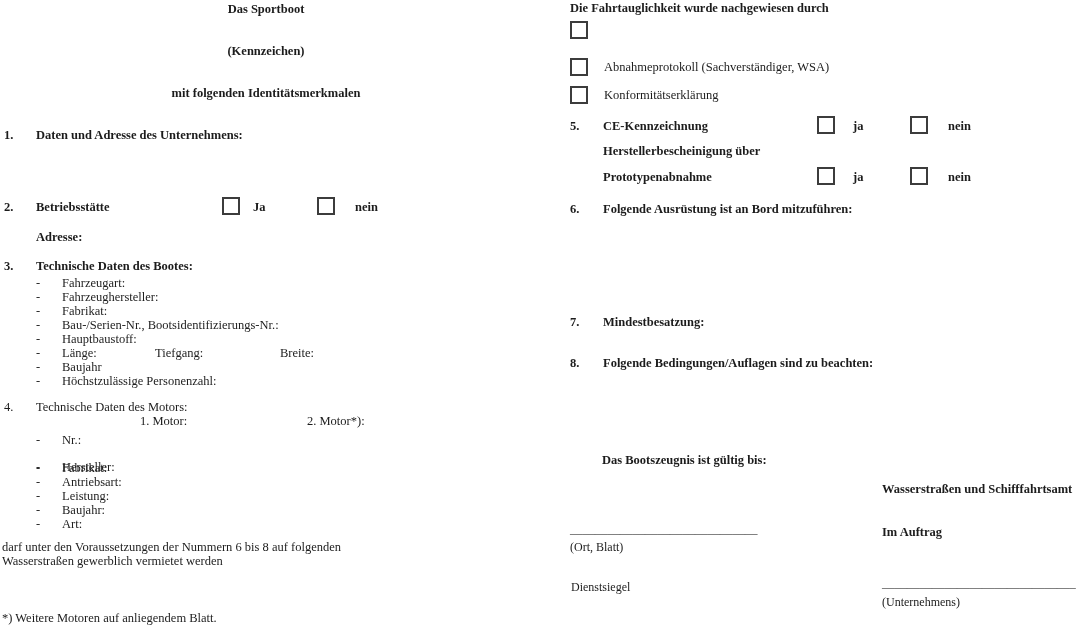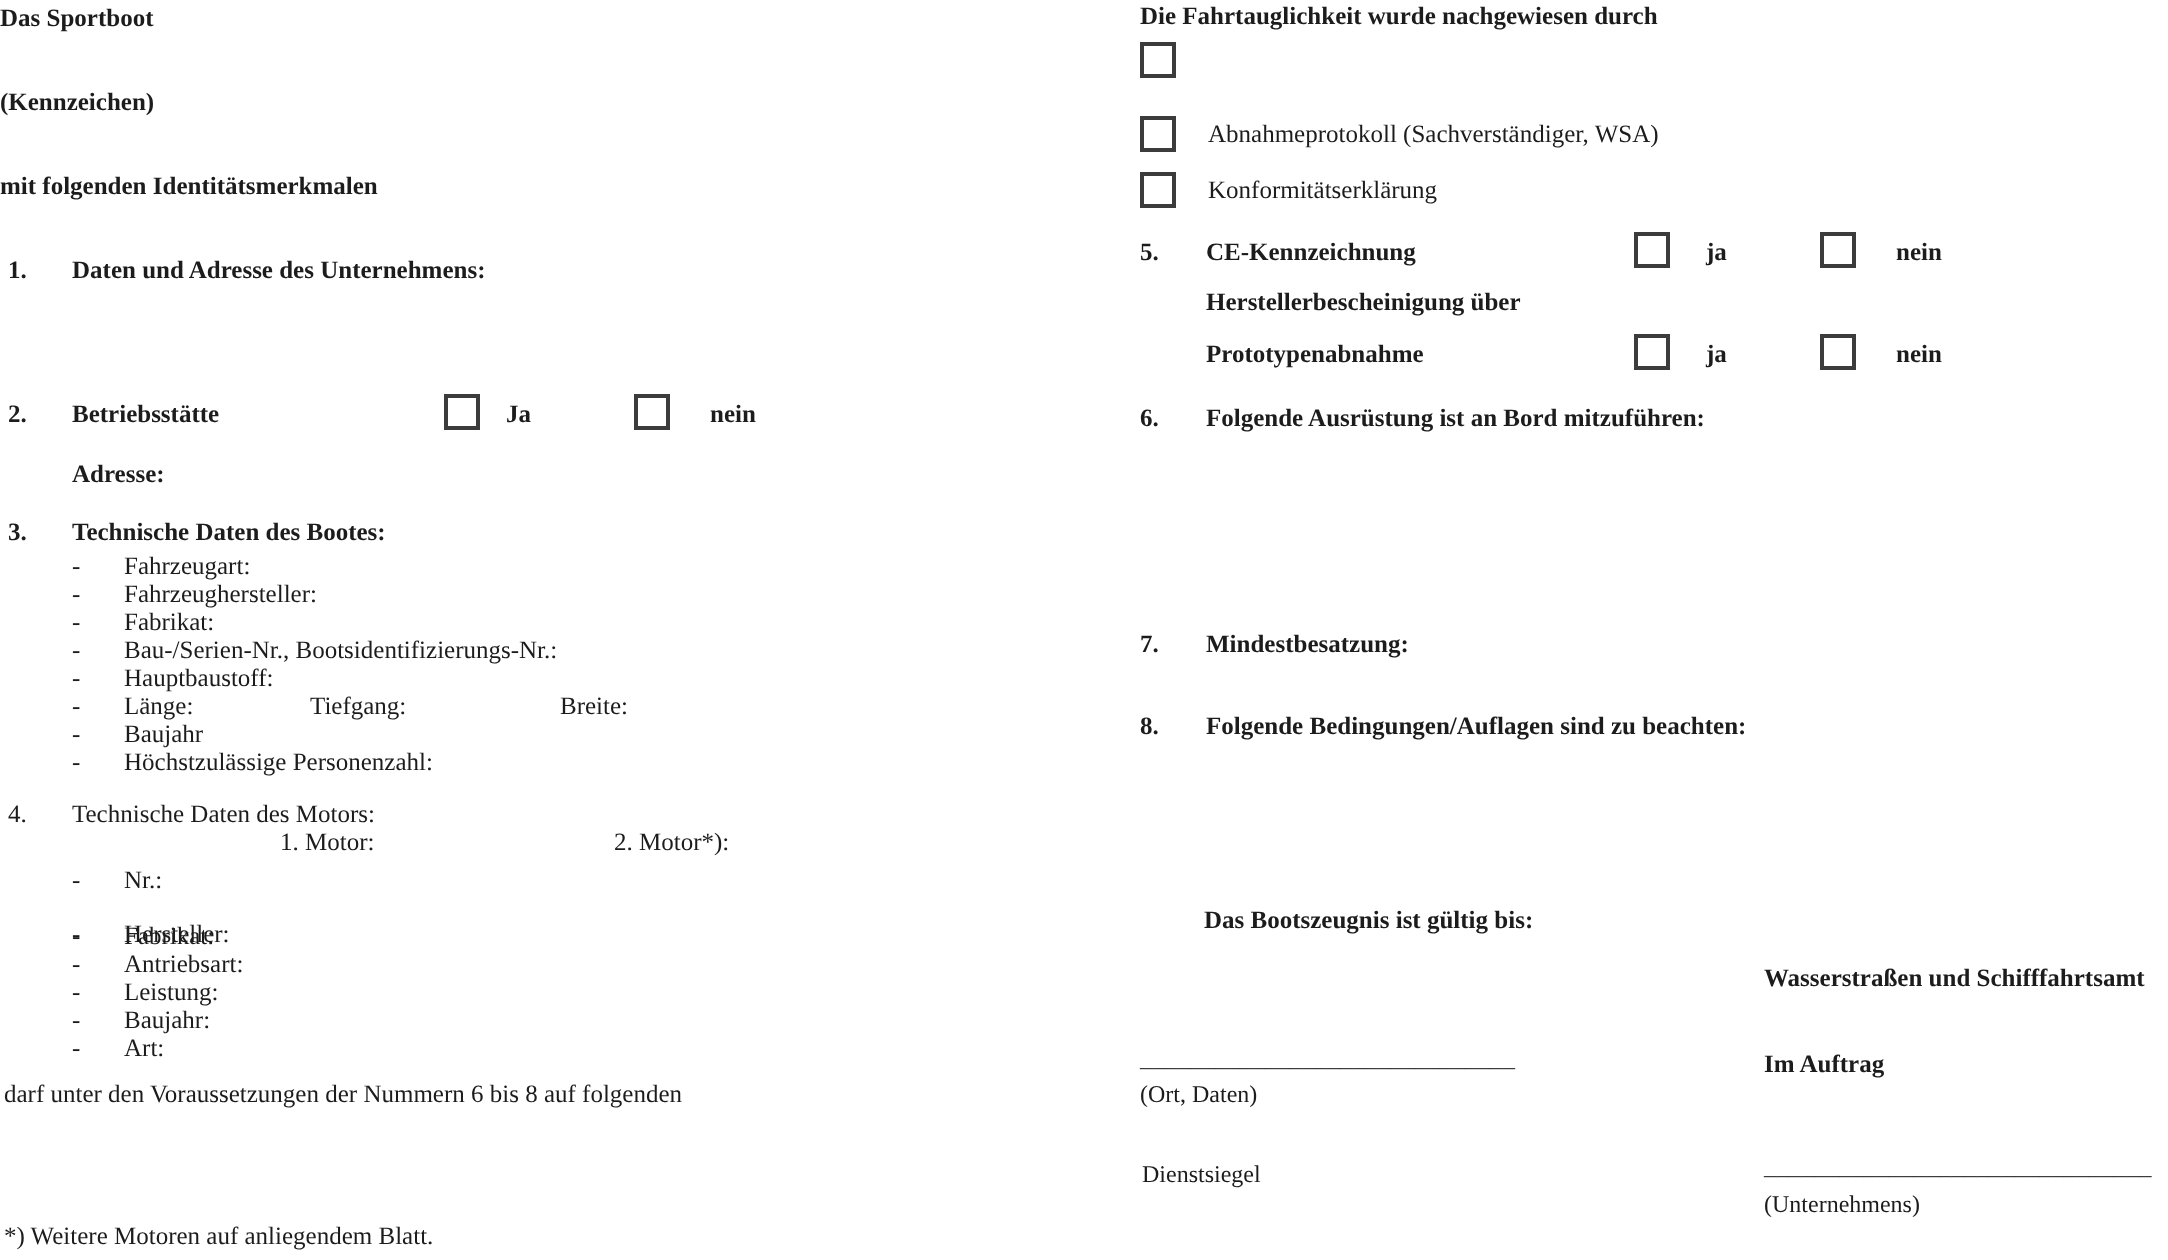--- a/index.html
+++ b/index.html
@@ -9,21 +9,21 @@
     width:1084px; height:630px;
     background:#ffffff;
     color:#1c1c1c;
     font-family:"Liberation Serif","DejaVu Serif",serif;
     font-size:12.5px;
     line-height:14px;
     overflow:hidden;
   }
   .abs { position:absolute; }
   .b { font-weight:700; }
-  .ctr { width:532px; }
+  .ctr { width:532px; text-align:center; }
   .numrow .num { position:absolute; left:0; }
   .cb {
     position:absolute;
     width:18px; height:18px;
     border:2px solid #3c3c3c;
     background:#ffffff;
   }
   .dash { display:inline-block; width:26px; }
   .sigline { letter-spacing:0; color:#3c3c3c; }
   .small { font-size:12px; }
@@ -80,20 +80,21 @@
   <div class="abs" style="left:36px; top:433px;"><span class="dash">-</span><span>Nr.:</span></div>
   <div class="abs" style="left:36px; top:460px;"><span class="dash">-</span><span>Hersteller:</span></div>
   <div class="abs" style="left:36px; top:461px;"><span class="dash">-</span><span>Fabrikat:</span></div>
   <div class="abs" style="left:36px; top:475px;"><span class="dash">-</span><span>Antriebsart:</span></div>
   <div class="abs" style="left:36px; top:489px;"><span class="dash">-</span><span>Leistung:</span></div>
   <div class="abs" style="left:36px; top:503px;"><span class="dash">-</span><span>Baujahr:</span></div>
   <div class="abs" style="left:36px; top:517px;"><span class="dash">-</span><span>Art:</span></div>
 
   <div class="abs" style="left:2px; top:540px; width:420px;">
     <div>darf unter den Voraussetzungen der Nummern 6 bis 8 auf folgenden</div>
+    <div>Wasserstraßen gewerblich vermietet werden</div>
   </div>
 
   <div class="abs" style="left:2px; top:611px;">*) Weitere Motoren auf anliegendem Blatt.</div>
 
   <div class="abs b" style="left:570px; top:1px;">Die Fahrtauglichkeit wurde nachgewiesen durch</div>
 
   <span class="cb" style="left:570px; top:21px;"></span>
 
   <span class="cb" style="left:570px; top:58px;"></span>
   <div class="abs" style="left:604px; top:60px;">Abnahmeprotokoll (Sachverständiger, WSA)</div>
@@ -133,20 +134,20 @@
     <span class="b" style="position:absolute; left:33px;">Folgende Bedingungen/Auflagen sind zu beachten:</span>
   </div>
 
   <div class="abs b" style="left:602px; top:453px;">Das Bootszeugnis ist gültig bis:</div>
 
   <div class="abs b" style="left:882px; top:482px;">Wasserstraßen und Schifffahrtsamt</div>
 
   <div class="abs b" style="left:882px; top:525px;">Im Auftrag</div>
 
   <div class="abs sigline" style="left:570px; top:522px;">______________________________</div>
-  <div class="abs small" style="left:570px; top:540px;">(Ort, Daten)</div>
+  <div class="abs small" style="left:570px; top:540px;">(Ort, Blatt)</div>
 
   <div class="abs small" style="left:571px; top:580px;">Dienstsiegel</div>
 
   <div class="abs sigline" style="left:882px; top:576px;">_______________________________</div>
   <div class="abs small" style="left:882px; top:595px;">(Unternehmens)</div>
 
 </div>
 
 </body></html>

